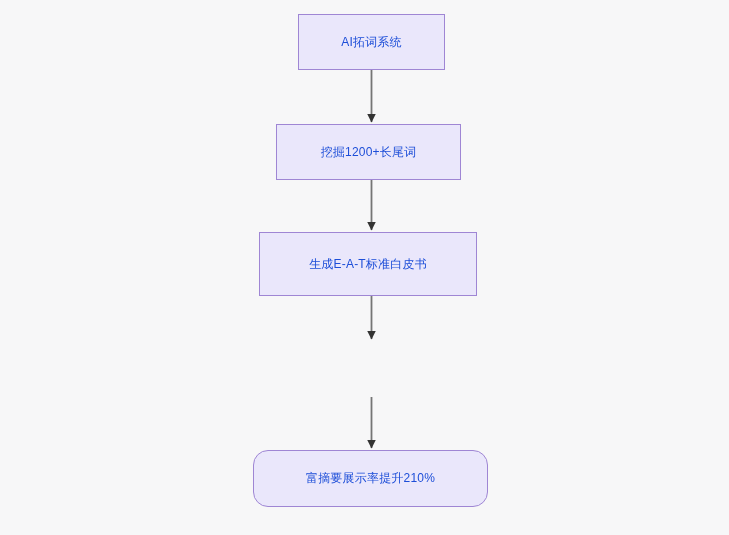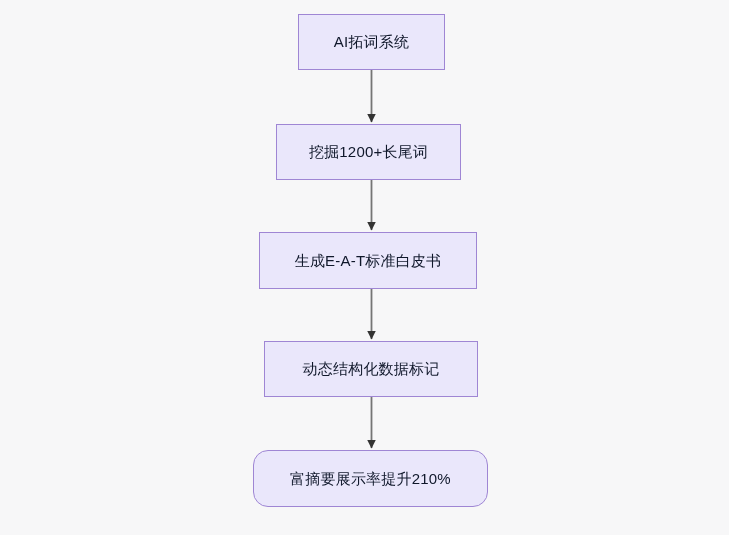--- a/index.html
+++ b/index.html
@@ -30,30 +30,30 @@
     position: absolute;
     box-sizing: border-box;
     background: #eae7fb;
     border: 1.4px solid #9f86d4;
     display: flex;
     align-items: center;
     justify-content: center;
     text-align: center;
   }
   .node-label {
-    font-size: 15px;
+    font-size: 12px;
     line-height: 1.2;
-    color: #0f172a;
+    color: #1d4ed8;
     letter-spacing: 0.2px;
     white-space: nowrap;
   }
   
   .n0 { left: 298px; top: 14px;  width: 147px; height: 56px; }
   .n1 { left: 276px; top: 124px; width: 185px; height: 56px; }
-  .n2 { left: 259px; top: 232px; width: 218px; height: 57px; }
+  .n2 { left: 259px; top: 232px; width: 218px; height: 64px; }
   .n3 { left: 264px; top: 341px; width: 214px; height: 56px; }
   .n4 { left: 253px; top: 450px; width: 235px; height: 57px; border-radius: 15px; }
 </style>
 </head>
 <body>
 
 <div id="flowchart">
 
   <svg id="edge-layer" width="729" height="535" viewBox="0 0 729 535" xmlns="http://www.w3.org/2000/svg">
     <defs>
@@ -76,21 +76,18 @@
   </div>
 
   <div class="node n1">
     <span class="node-label">挖掘1200+长尾词</span>
   </div>
 
   <div class="node n2">
     <span class="node-label">生成E-A-T标准白皮书</span>
   </div>
 
-  <div class="node n3">
-    <span class="node-label">动态结构化数据标记</span>
-  </div>
 
   <div class="node n4">
     <span class="node-label">富摘要展示率提升210%</span>
   </div>
 
 </div>
 
 </body></html>

